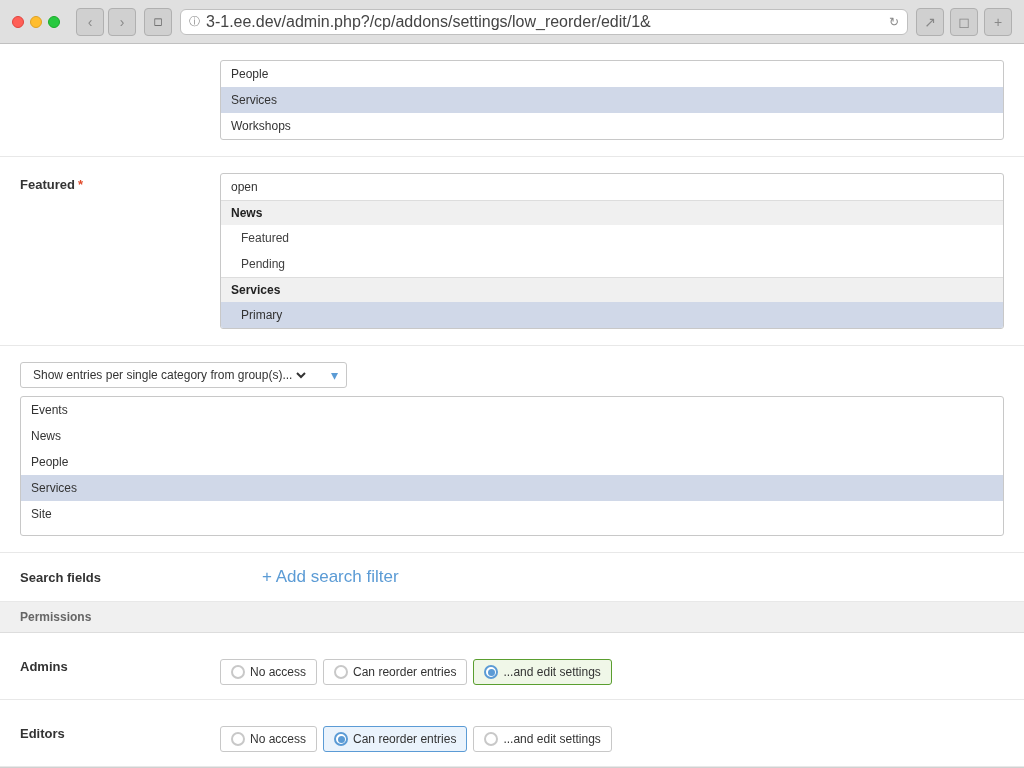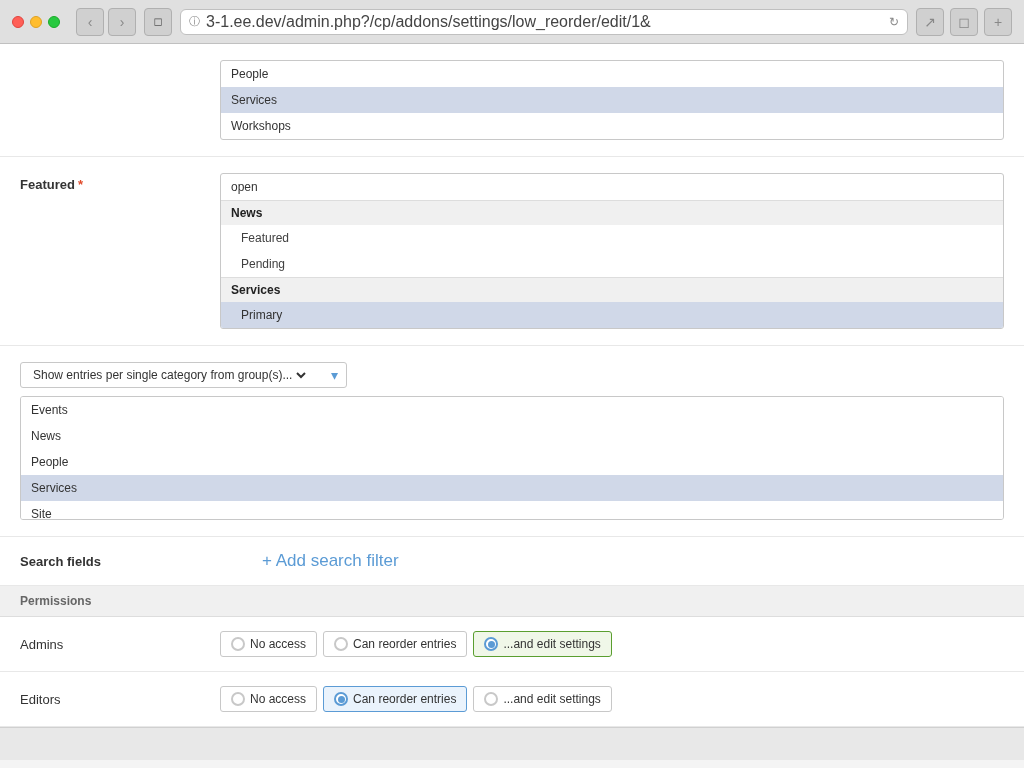--- a/index.html
+++ b/index.html
@@ -173,21 +173,21 @@
       flex: 1;
       outline: none;
       cursor: pointer;
     }
     .select-arrow {
       color: #5b9bd5;
       font-size: 14px;
     }
 
     .categories-listbox {
-      height: 124px;
+      height: 140px;
       overflow-y: auto;
     }
 
     
     .search-fields-row {
       display: flex;
       align-items: center;
       padding: 14px 20px;
       border-bottom: 1px solid #e8e8e8;
       background: white;
@@ -220,39 +220,40 @@
     .permission-row {
       display: flex;
       align-items: center;
       padding: 14px 20px;
       border-bottom: 1px solid #e8e8e8;
       background: white;
     }
     .permission-label {
       width: 200px;
       font-size: 13px;
-      font-weight: 400;
+      font-weight: 700;
       color: #333;
     }
     .permission-options {
       display: flex;
       gap: 6px;
       align-items: center;
     }
     .radio-option {
       display: flex;
       align-items: center;
       gap: 5px;
       border: 1px solid #c8c8c8;
       border-radius: 3px;
       padding: 5px 10px;
       cursor: pointer;
       background: white;
       font-size: 12px;
       color: #333;
+      margin-top: 12px;
     }
     .radio-option.selected-green {
       border-color: #5a9e2f;
       background: #f0f7e8;
     }
     .radio-option.selected-blue {
       border-color: #5b9bd5;
       background: #eaf3fc;
     }
     .radio-circle {

